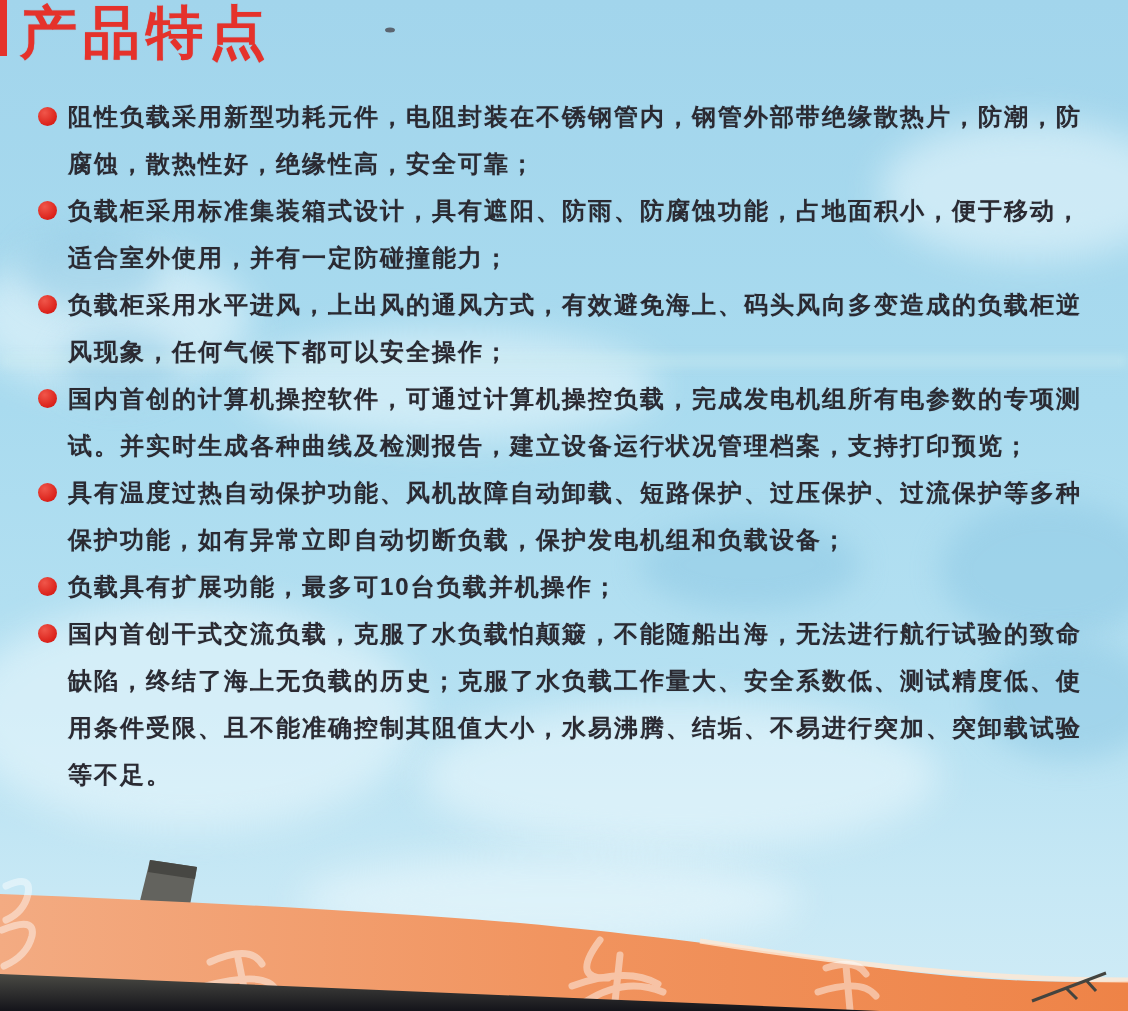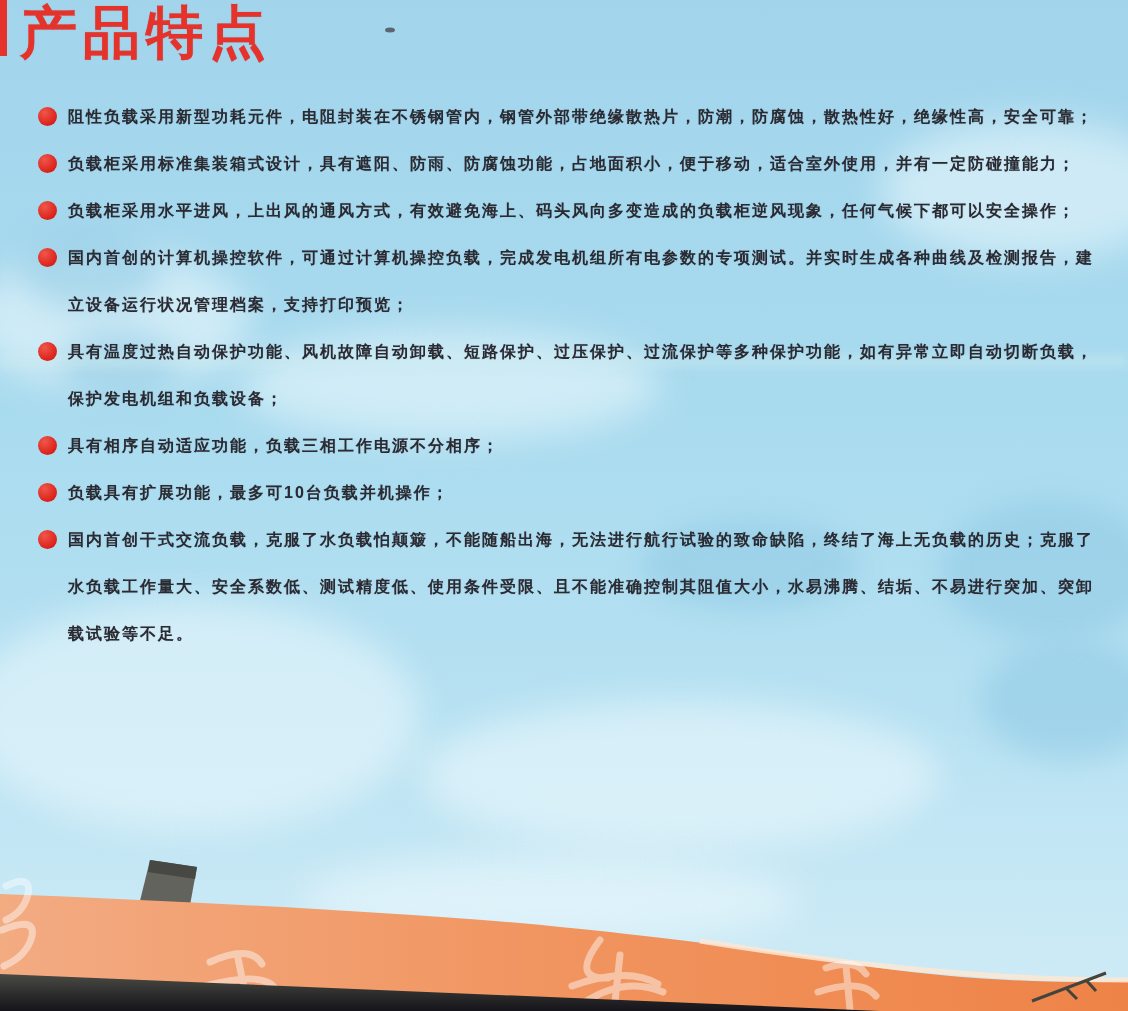--- a/index.html
+++ b/index.html
@@ -50,21 +50,21 @@
   }
   ul.features li{
     display:flex;align-items:flex-start;margin:0;padding:0;
   }
   .dot{
     flex:none;width:19px;height:19px;border-radius:50%;
     margin:14px 11px 0 0;
     background:radial-gradient(circle at 35% 30%,#f0564a,#da2019 72%,#c01610 100%);
   }
   .ftext{
-    flex:1;font-size:16px;line-height:47px;font-weight:600;
+    flex:1;font-size:24px;line-height:47px;font-weight:600;
     color:#2a2a32;letter-spacing:2px;
     text-shadow:0 0 1px rgba(40,40,50,.25);
   }
 </style>
 </head>
 <body>
 
 <div class="page">
 
   <div class="blob light b1"></div>
@@ -148,24 +148,20 @@
     <li>
       <span class="dot"></span>
       <span class="ftext">国内首创的计算机操控软件，可通过计算机操控负载，完成发电机组所有电参数的专项测试。并实时生成各种曲线及检测报告，建立设备运行状况管理档案，支持打印预览；</span>
     </li>
     <li>
       <span class="dot"></span>
       <span class="ftext">具有温度过热自动保护功能、风机故障自动卸载、短路保护、过压保护、过流保护等多种保护功能，如有异常立即自动切断负载，保护发电机组和负载设备；</span>
     </li>
     <li>
       <span class="dot"></span>
-      <span class="ftext">具有相序自动适应功能，负载三相工作电源不分相序；</span>
-    </li>
-    <li>
-      <span class="dot"></span>
       <span class="ftext">负载具有扩展功能，最多可10台负载并机操作；</span>
     </li>
     <li>
       <span class="dot"></span>
       <span class="ftext">国内首创干式交流负载，克服了水负载怕颠簸，不能随船出海，无法进行航行试验的致命缺陷，终结了海上无负载的历史；克服了水负载工作量大、安全系数低、测试精度低、使用条件受限、且不能准确控制其阻值大小，水易沸腾、结垢、不易进行突加、突卸载试验等不足。</span>
     </li>
   </ul>
 
 </div>
 

